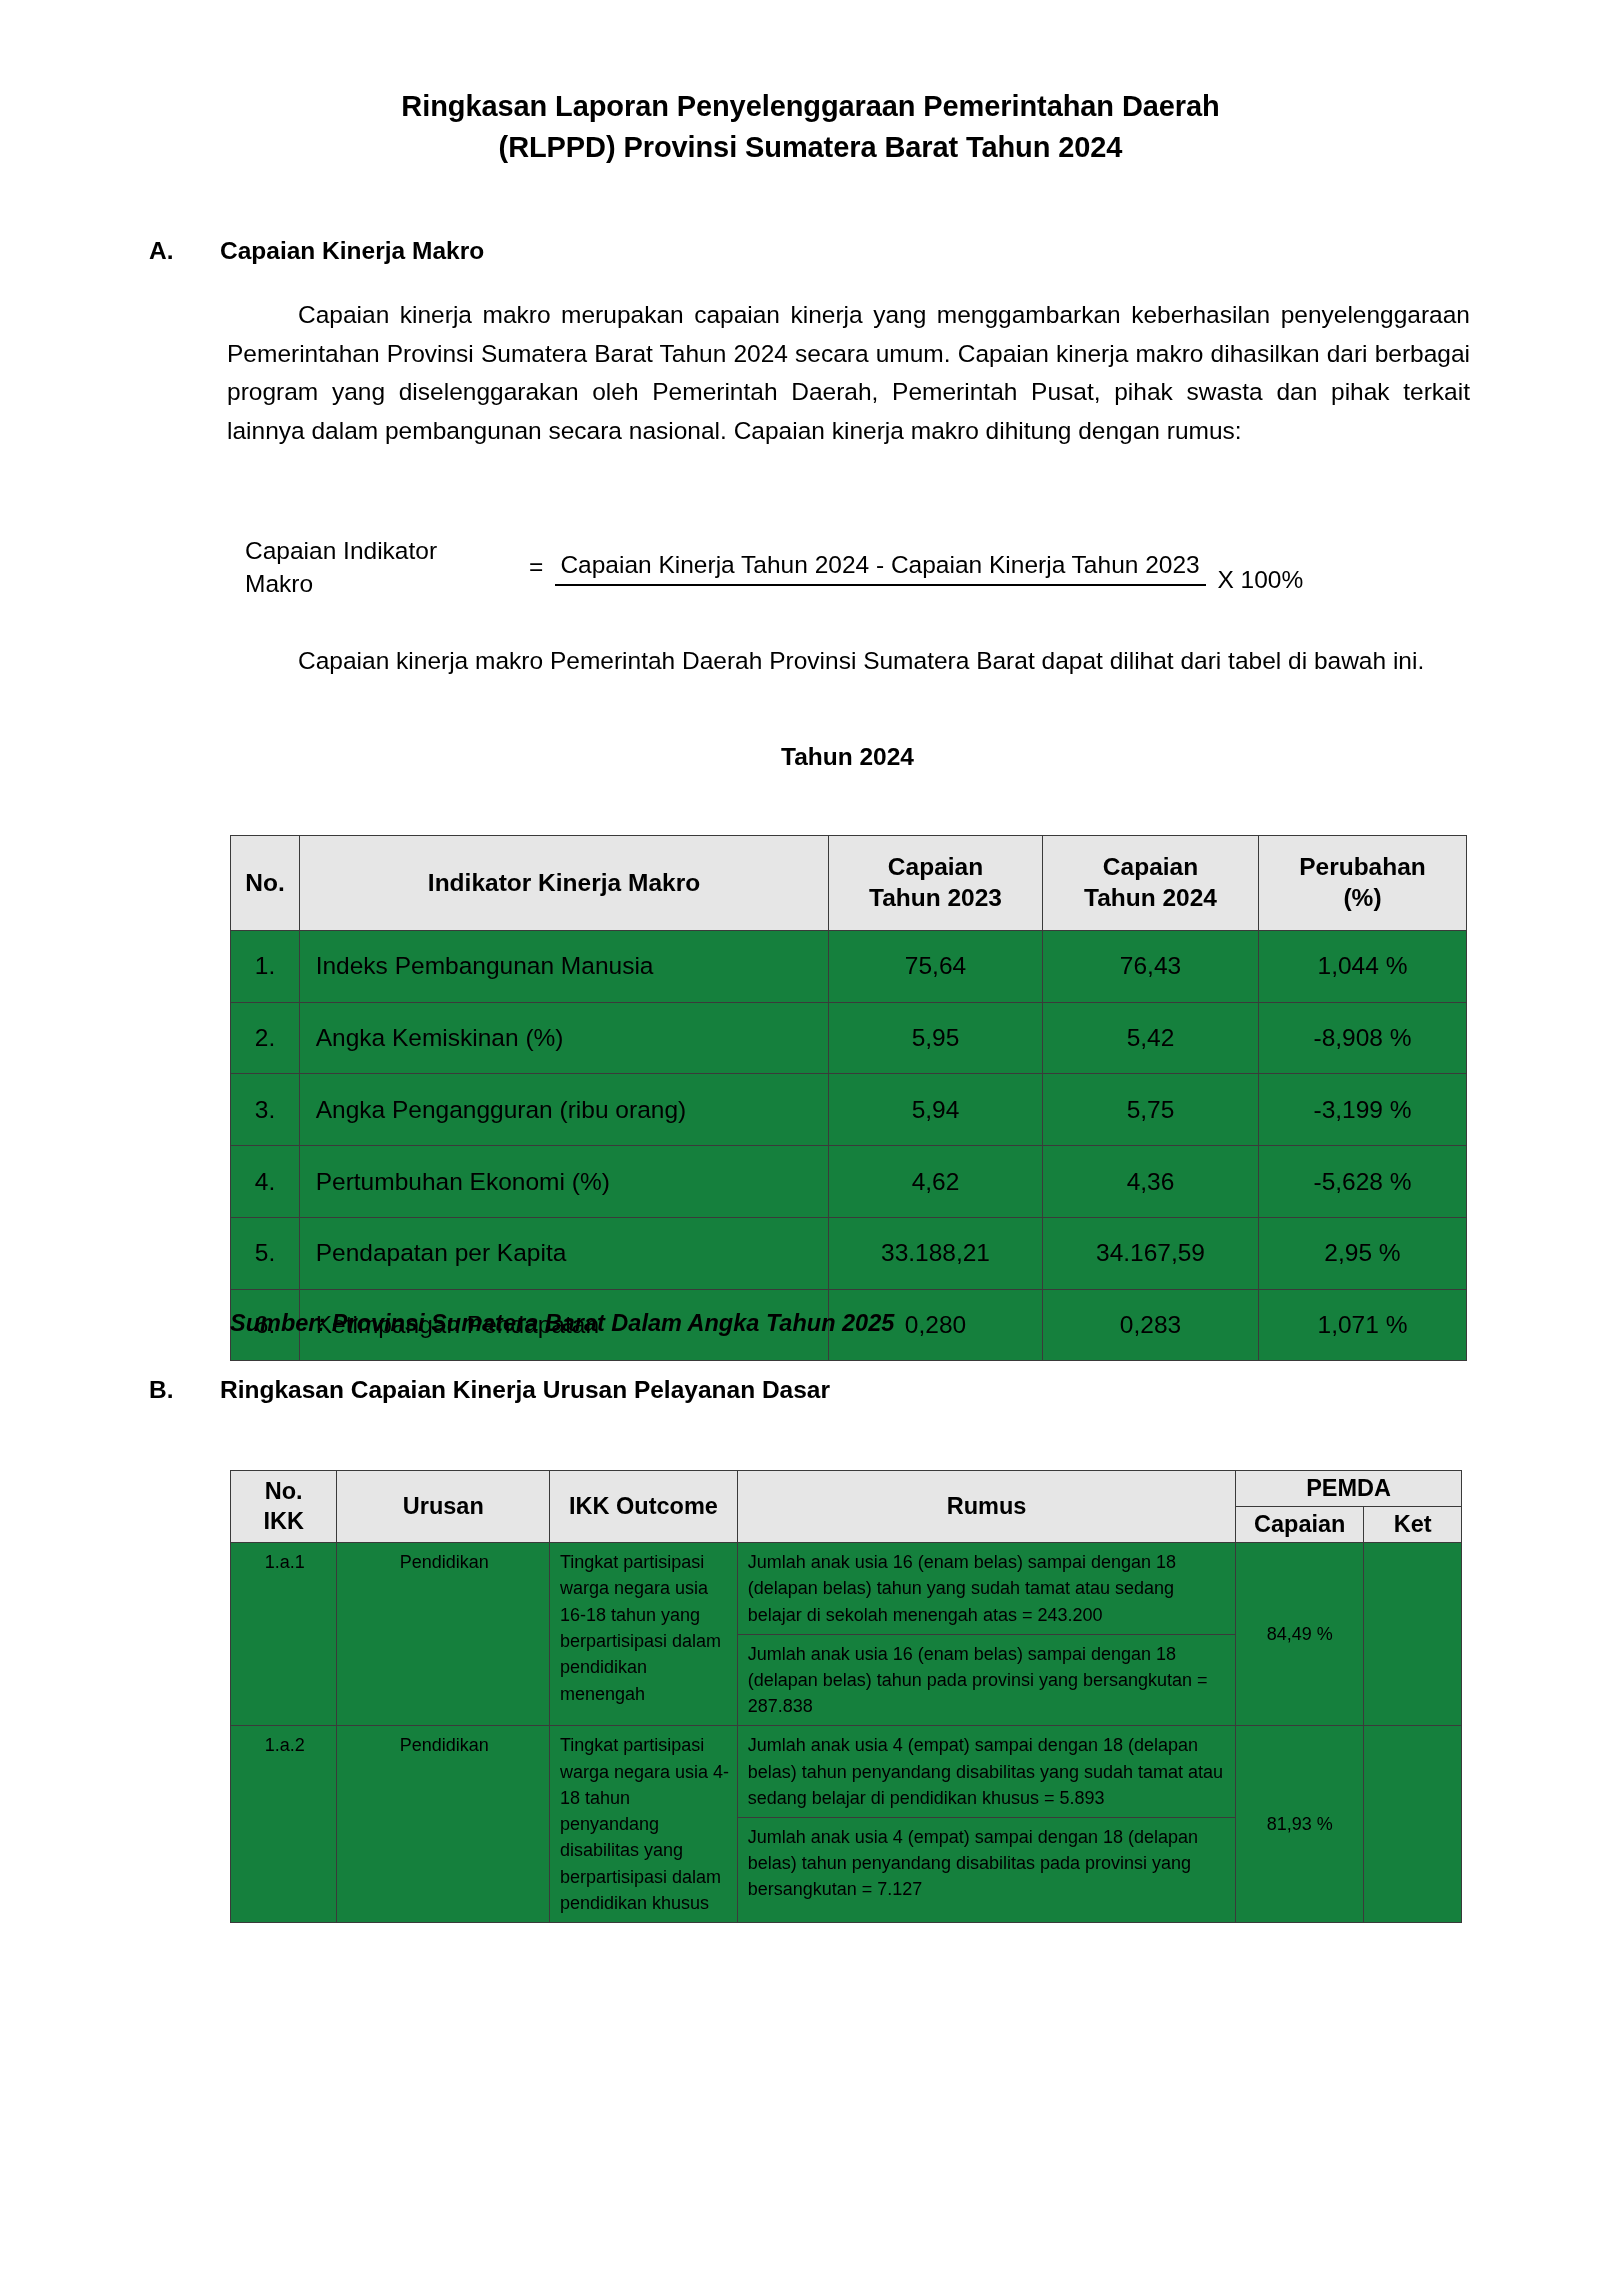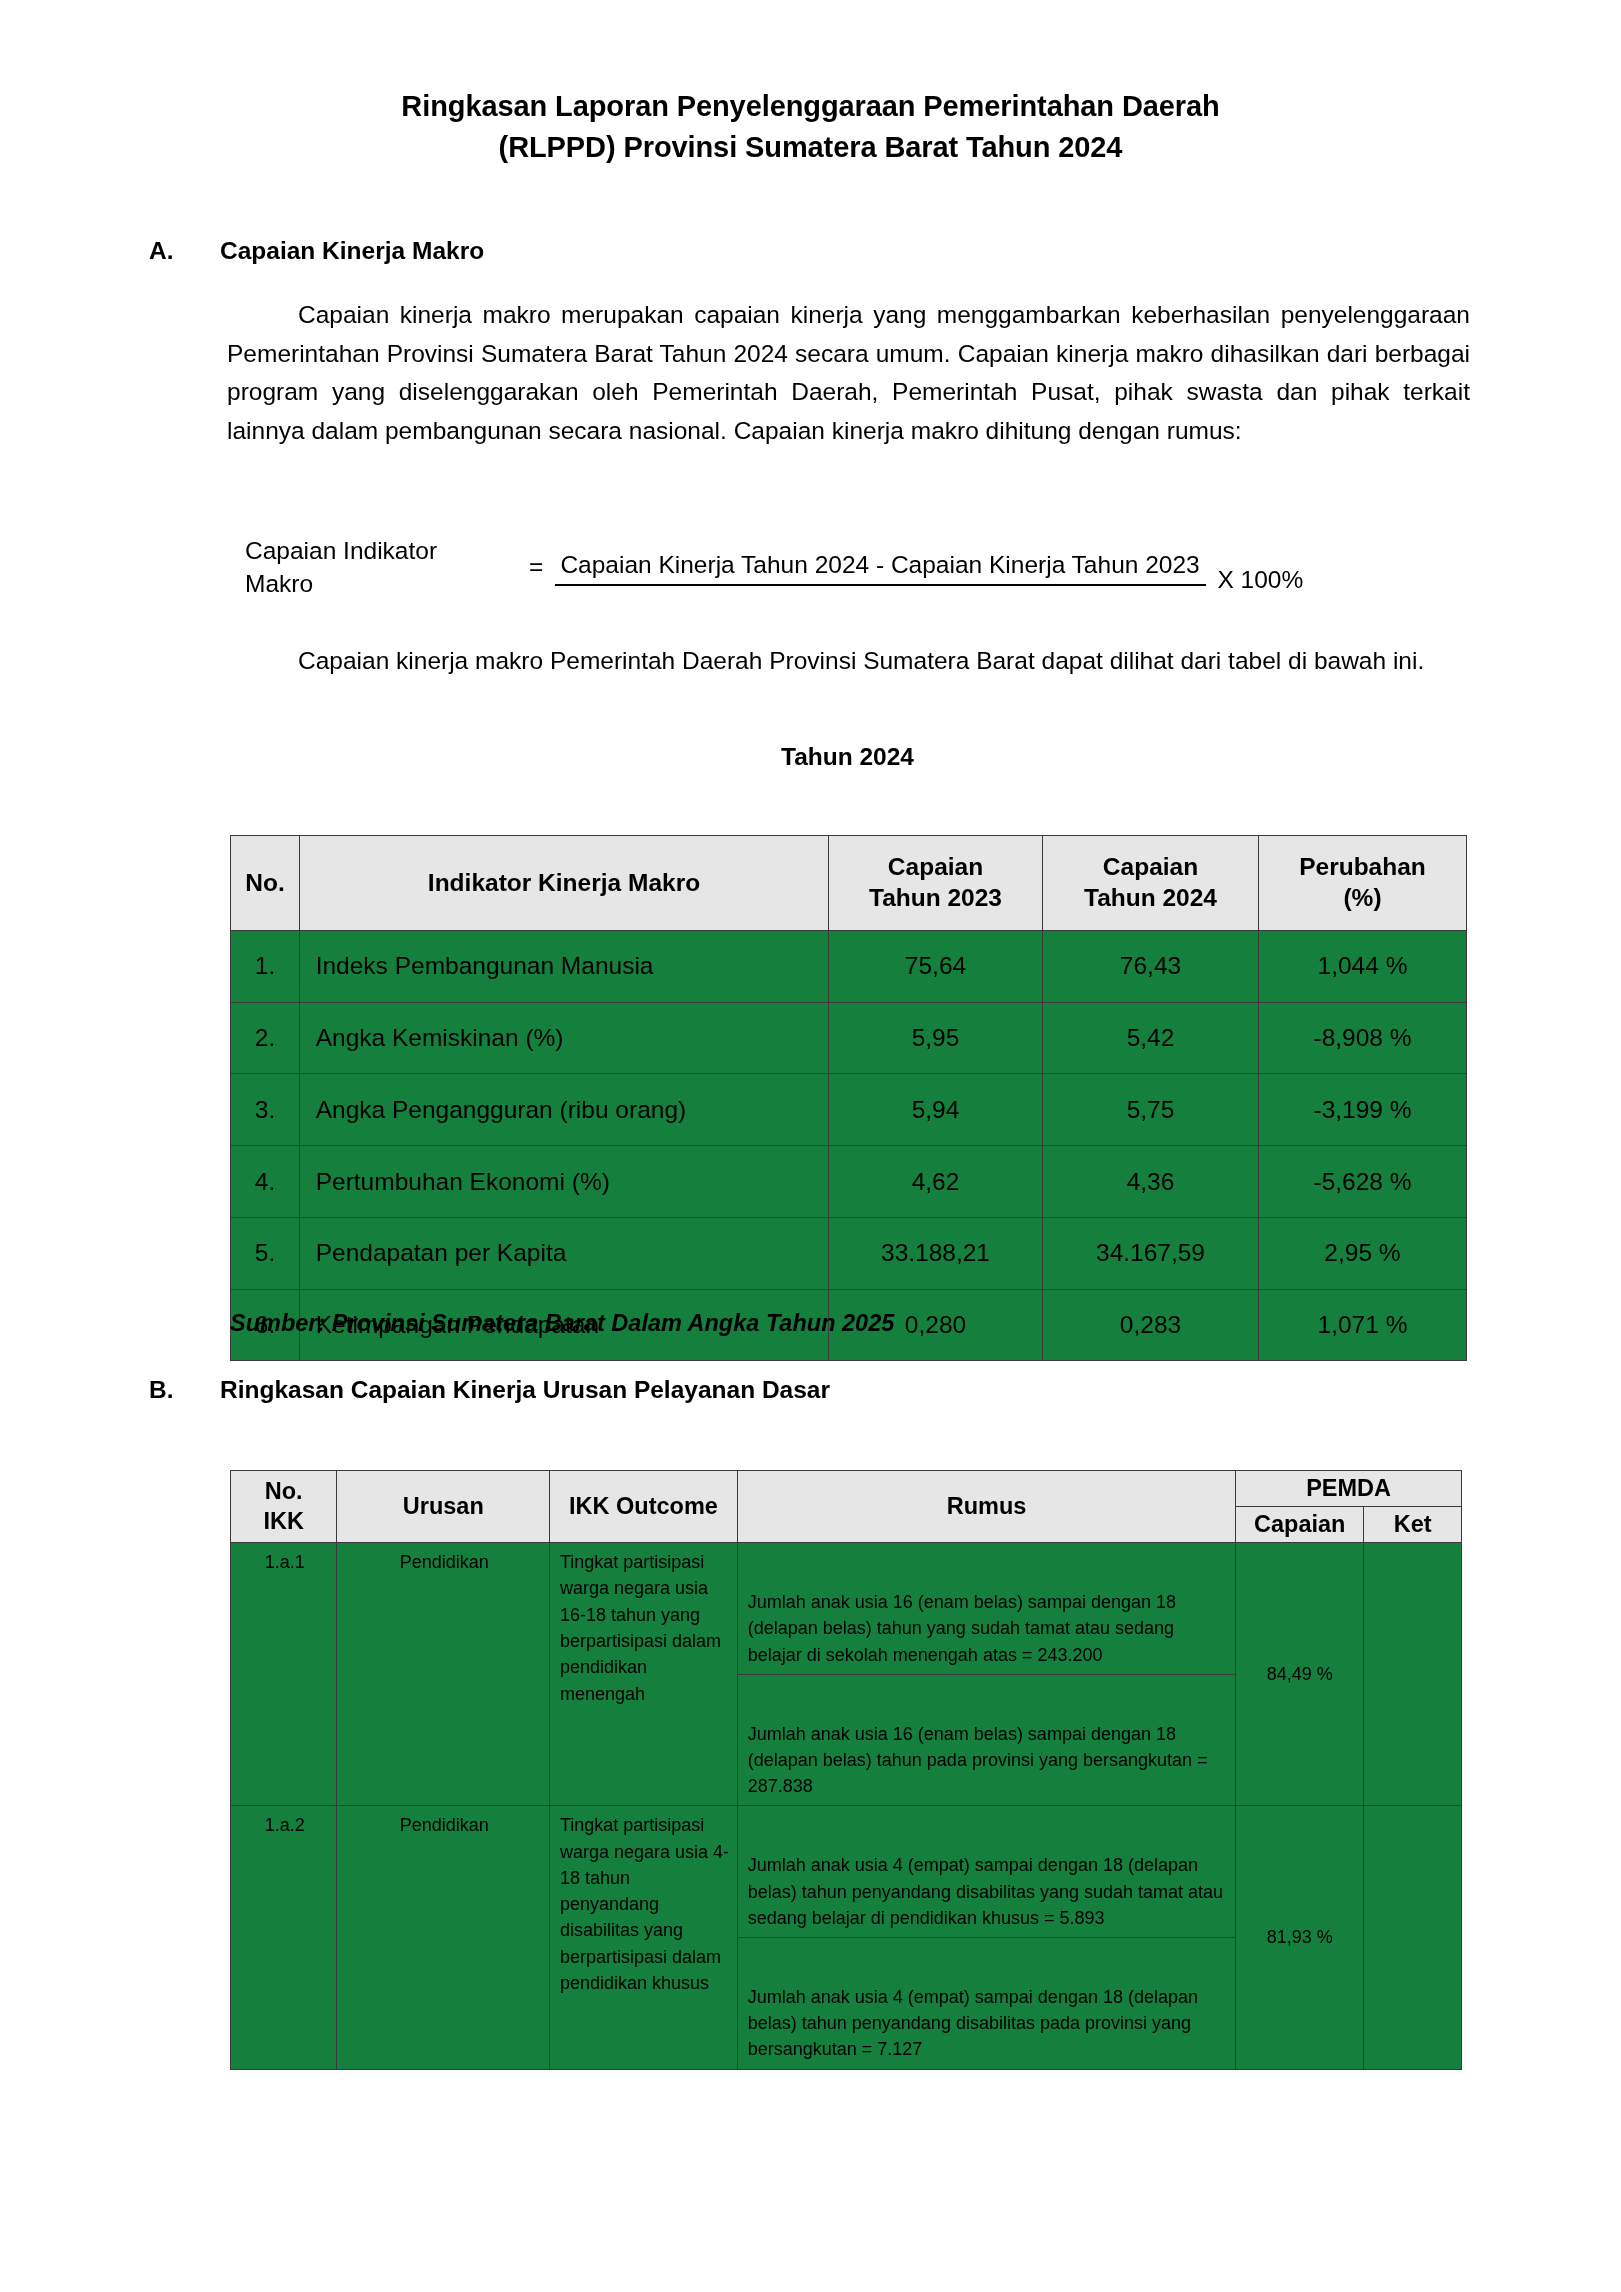--- a/index.html
+++ b/index.html
@@ -169,21 +169,20 @@
     vertical-align: middle;
     padding: 0 3.9px;
   }
   #table-urusan td.c-ket { }
   #table-urusan td.c-rumus-wrap {
     padding: 0;
     vertical-align: top;
   }
   #table-urusan td.c-rumus-wrap .rum {
     padding: 5.9px 9.8px 5.9px 9.8px;
-    margin-top: 40px;
   }
   #table-urusan td.c-rumus-wrap .rum.top {
     border-bottom: 1px solid #3a3a3a;
   }
 
   
   .source-note {
     position: absolute;
     font-size: 23.5px;
     font-style: italic;

